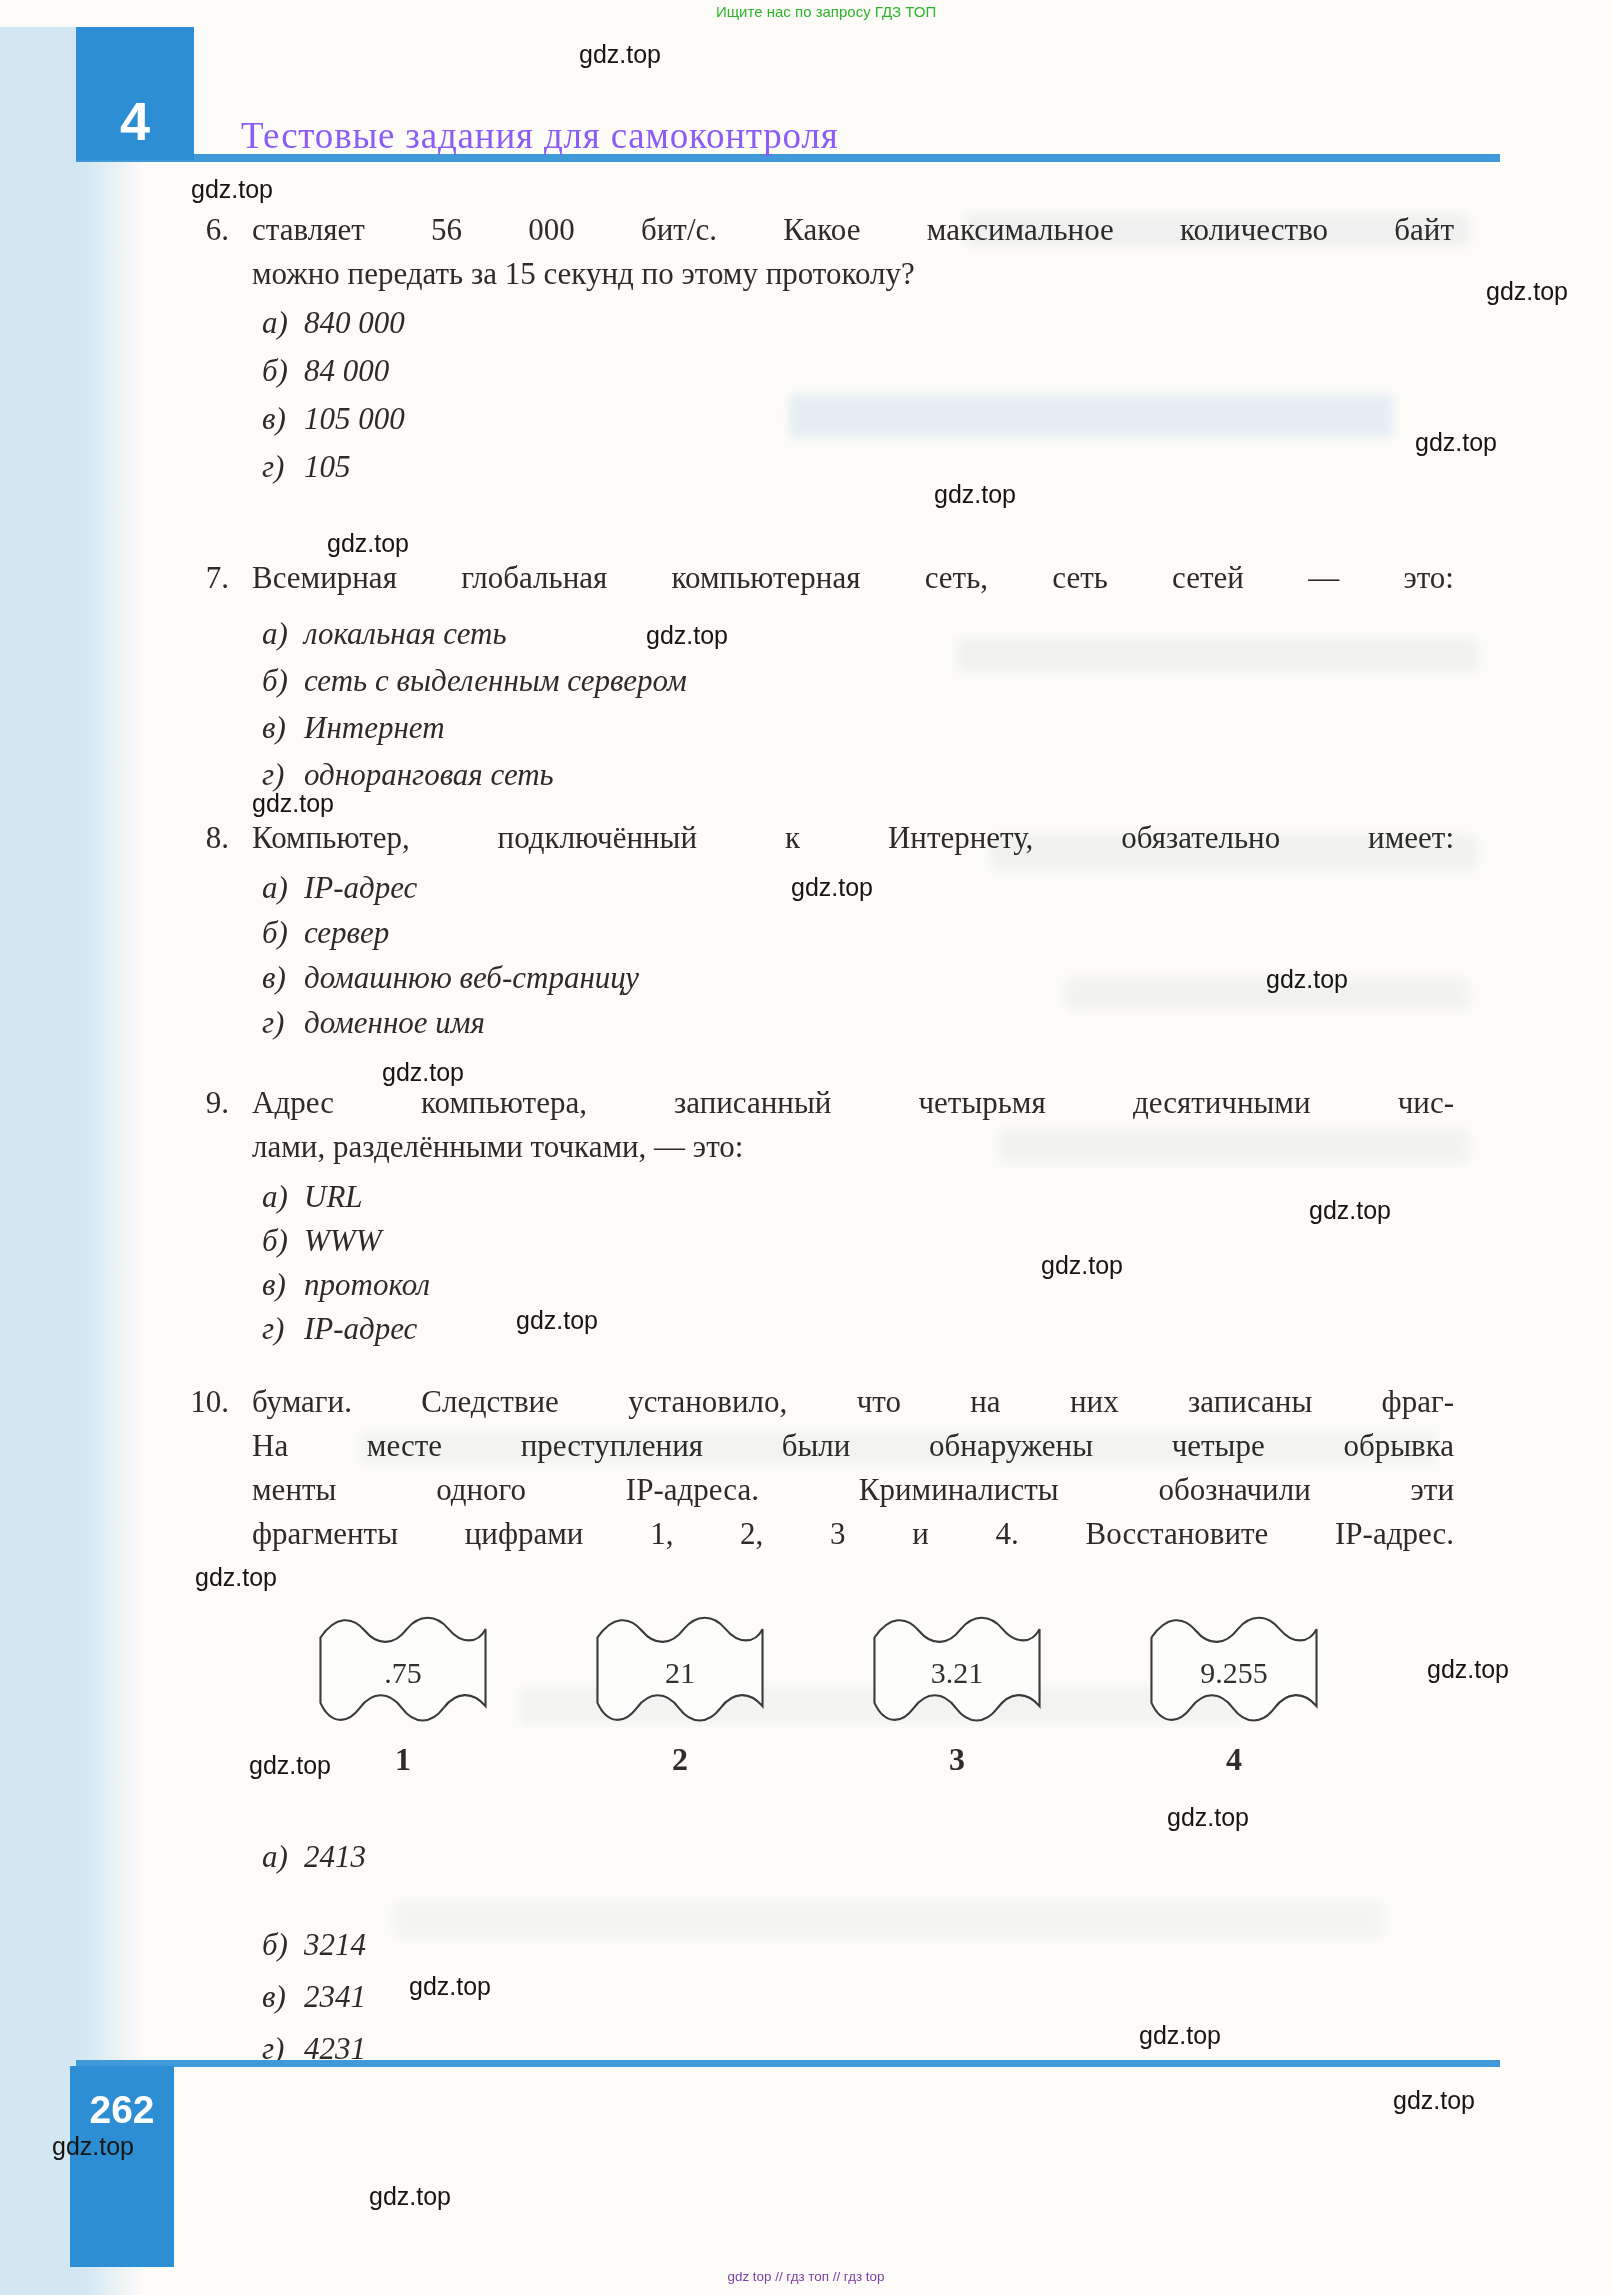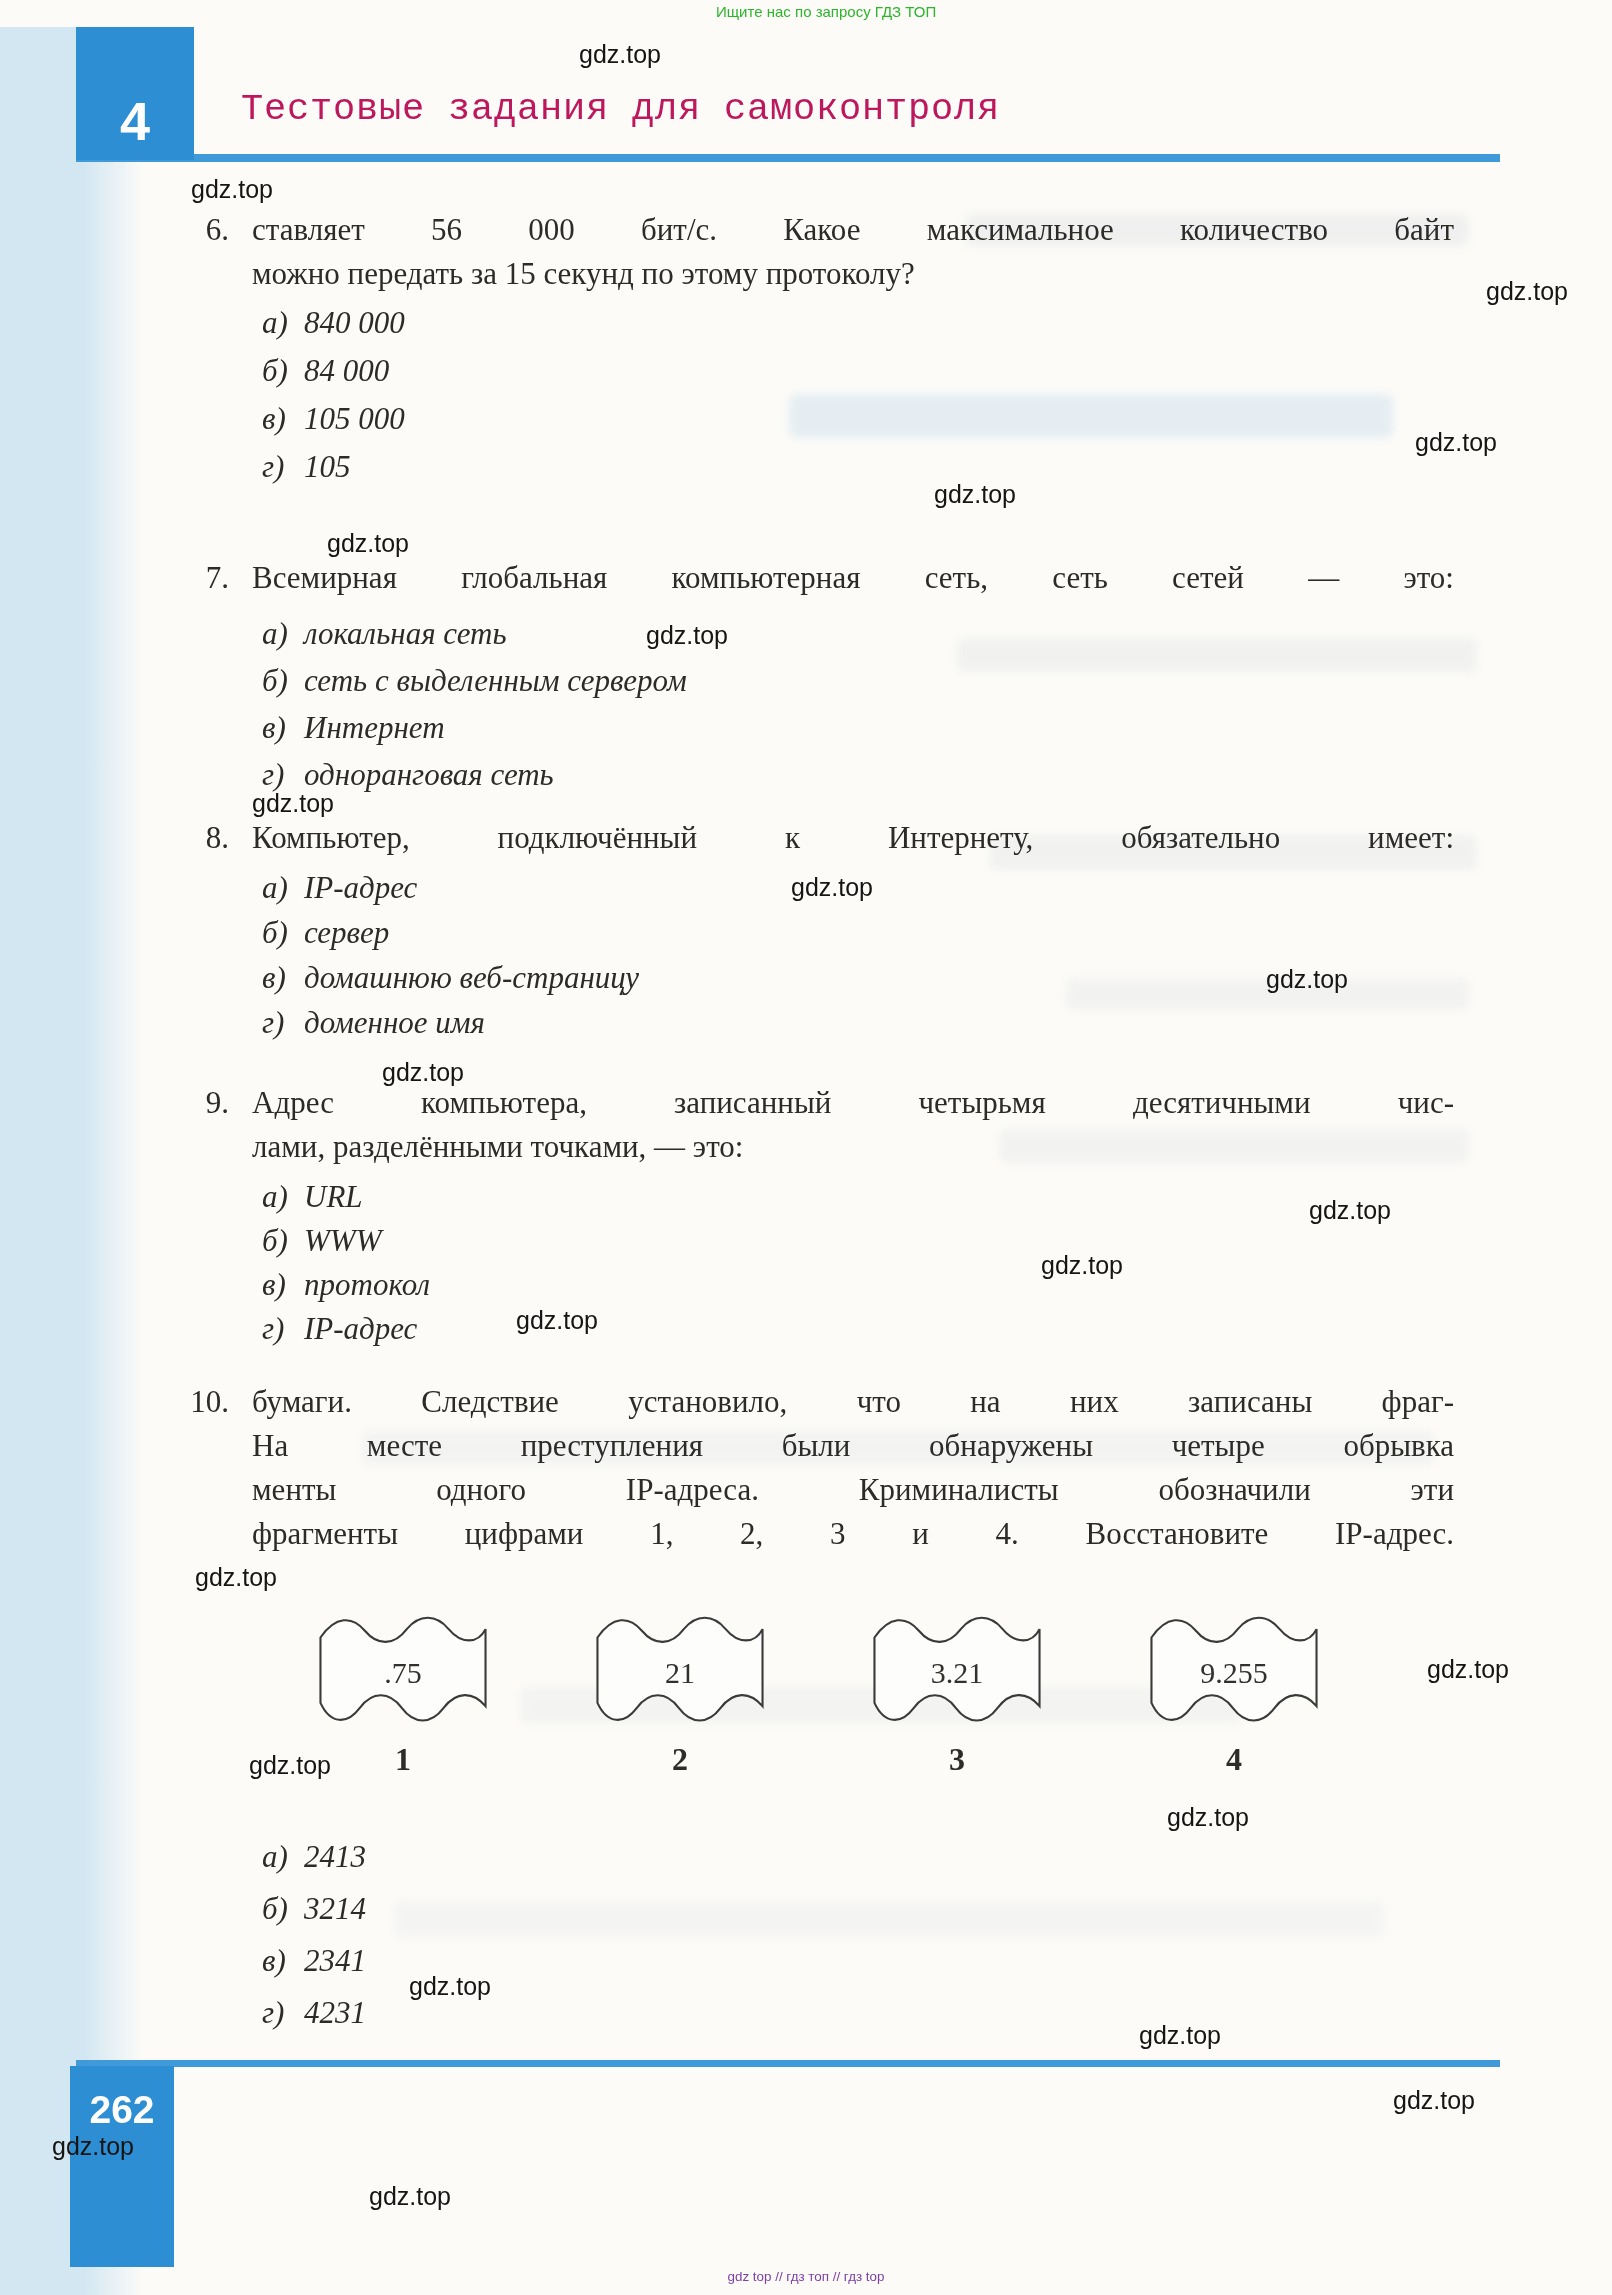--- a/index.html
+++ b/index.html
@@ -13,22 +13,22 @@
               background:linear-gradient(90deg,var(--strip),rgba(211,231,242,0));}
 
   
   .green-note{position:absolute;left:716px;top:2.5px;font-family:"Liberation Sans",sans-serif;
               font-size:15px;color:var(--green);white-space:nowrap;z-index:6;}
   .chapter-box{position:absolute;left:76px;top:27px;width:118px;height:133px;background:var(--blue);
                display:flex;align-items:flex-end;justify-content:center;padding-bottom:11.8px;
                box-sizing:border-box;z-index:3;}
   .chapter-box span{font-family:"Liberation Sans",sans-serif;font-weight:bold;font-size:54px;
                     color:#ffffff;line-height:1;}
-  .page-title{position:absolute;left:241px;top:88px;font-family:Liberation Mono, monospace;
-              font-size:37px;letter-spacing:0.8px;color:#be185d;white-space:nowrap;z-index:3;}
+  .page-title{position:absolute;left:241px;top:114px;font-family:Liberation Serif, serif;
+              font-size:37px;letter-spacing:0.8px;color:#8b5cf6;white-space:nowrap;z-index:3;}
   .header-rule{position:absolute;left:76px;top:154px;width:1424px;height:7.6px;background:var(--blue-light);z-index:2;}
 
   
   .q{position:absolute;left:170px;width:1284px;z-index:2;}
   .qnum{position:absolute;left:0;top:0;width:59px;text-align:right;font-size:31px;line-height:44px;}
   .qlines{margin-left:82px;}
   .qline{margin:0;font-size:31px;line-height:44px;}
   .qline.just{text-align:justify;text-align-last:justify;}
   .opts{list-style:none;margin:0 0 0 92px;padding:0;}
   .opts li{font-size:31px;font-style:italic;}
@@ -136,21 +136,21 @@
       <section class="q" style="top: 1380px;">
         <span class="qnum">10.</span>
         <div class="qlines">
           <p class="qline just">бумаги. Следствие установило, что на них записаны фраг-</p>
           <p class="qline just">На месте преступления были обнаружены четыре обрывка</p>
           <p class="qline just">менты одного IP-адреса. Криминалисты обозначили эти</p>
           <p class="qline just">фрагменты цифрами 1, 2, 3 и 4. Восстановите IP-адрес.</p>
         </div>
         <ul class="opts" style="margin-top: 275px;">
           <li style="line-height: 52px;"><span class="mk">а)</span><span>2413</span></li>
-          <li style="line-height: 52px;"><span class="mk">б)</span><span>3214</span></li>
+          <li style="line-height: 52px; margin-top: 36px;"><span class="mk">б)</span><span>3214</span></li>
           <li style="line-height: 52px;"><span class="mk">в)</span><span>2341</span></li>
           <li style="line-height: 52px;"><span class="mk">г)</span><span>4231</span></li>
         </ul>
       </section>
     </div>
 
   <div class="frags" id="frags-row">
       <div class="frag">
         <svg width="172" height="124" viewBox="0 0 205 148">
           <path d="M4,34 C22,8 42,8 57,26 C72,44 92,44 107,24 C122,6 142,6 157,24 C172,42 192,42 201,24 L201,116 C186,98 166,98 151,118 C136,138 116,138 101,118 C86,98 66,98 51,118 C36,138 16,138 4,112 Z" fill="#fdfdfb" stroke="#3a3a3a" stroke-width="2.5"></path>

